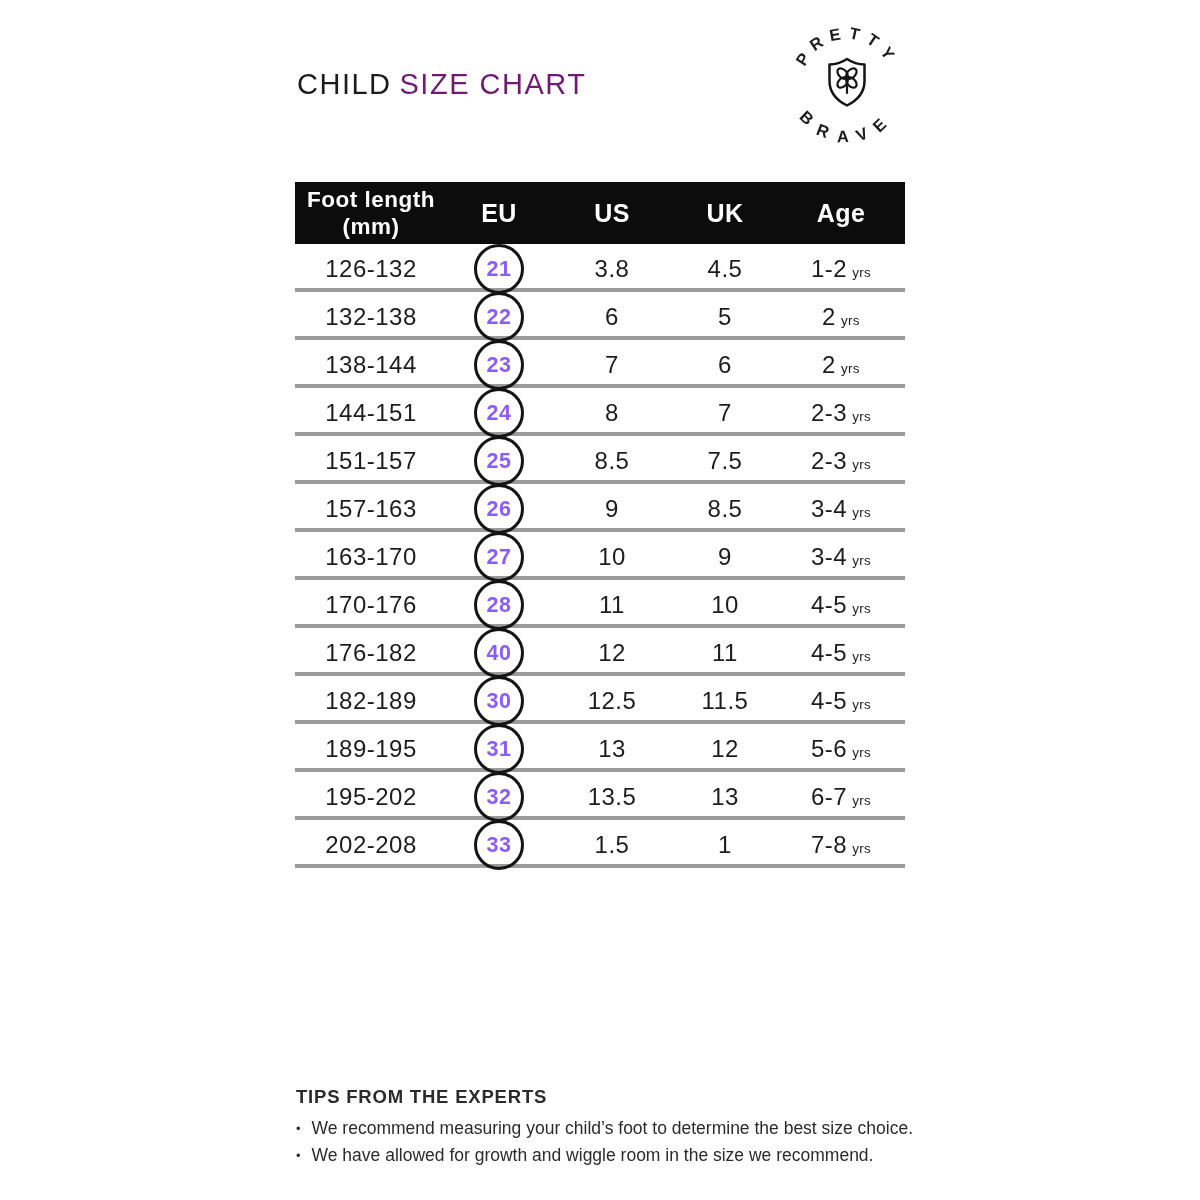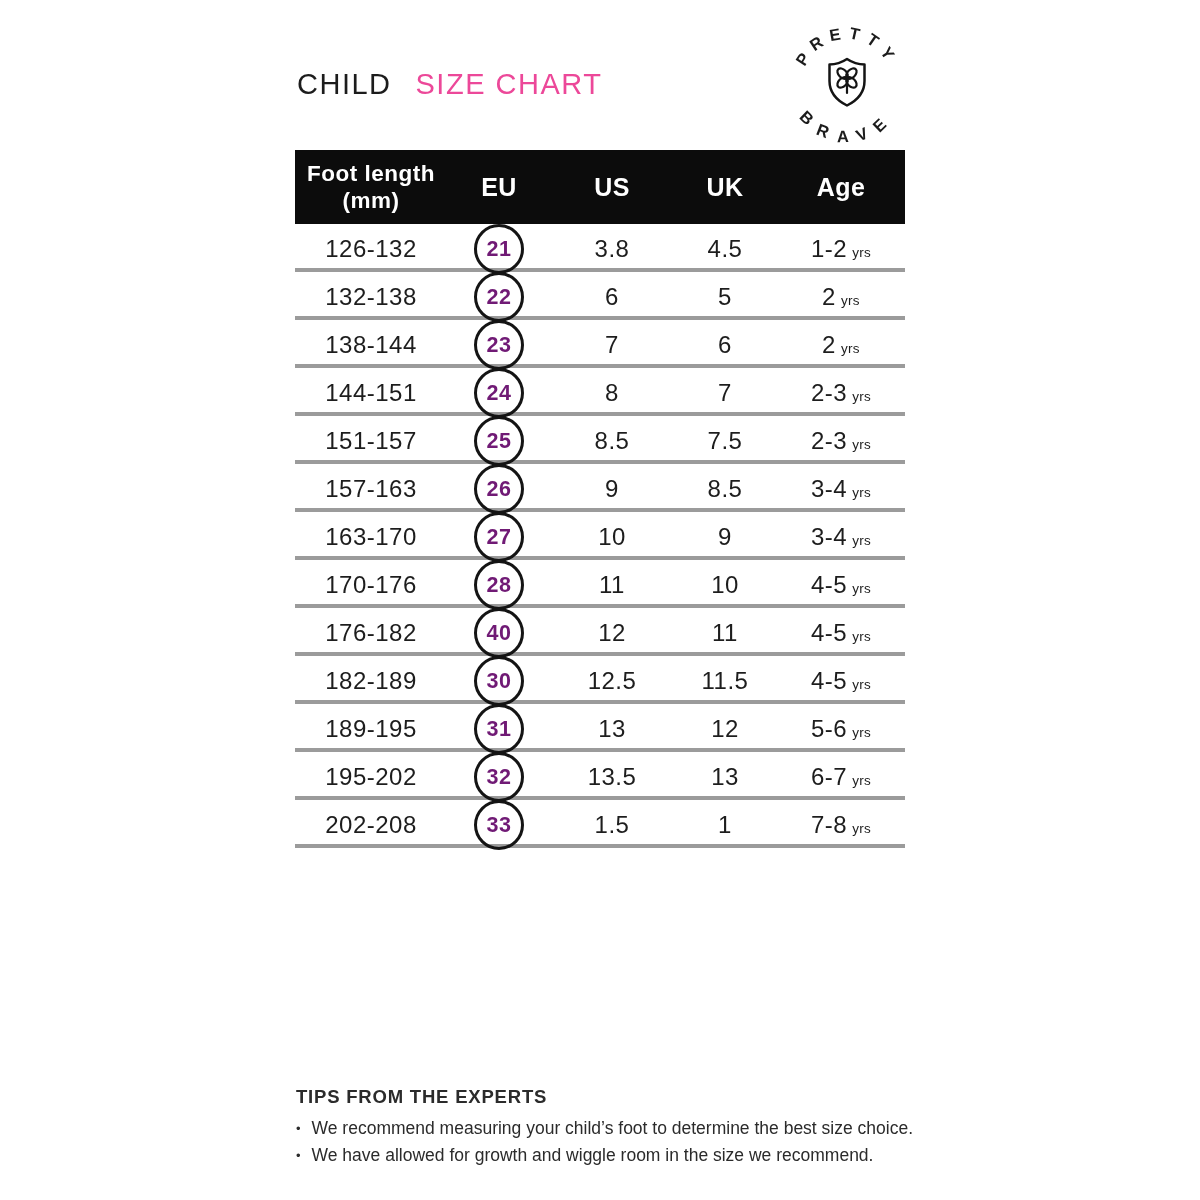--- a/index.html
+++ b/index.html
@@ -3,43 +3,43 @@
 <meta charset="utf-8">
 <style>
   html,body{margin:0;padding:0;}
   body{
     width:1200px;height:1200px;position:relative;background:#ffffff;
     font-family:"Liberation Sans", sans-serif;color:#1d1d1d;overflow:hidden;
   }
   
   .title{position:absolute;left:297px;top:68px;font-size:29px;letter-spacing:1.5px;color:#1c1c1c;white-space:nowrap;}
   .title .bold{font-weight:400;}
-  .title .reg{font-weight:400;margin-left:24px;color:#ec4899;}
+  .title .reg{font-weight:400;margin-left:8px;color:#701a75;}
   
   .logo{position:absolute;left:781px;top:18px;width:132px;height:132px;}
   
   .size-table{position:absolute;left:295px;top:150px;width:610px;}
   .thead{
-    height:74px;background:#0c0c0c;color:#ffffff;
+    height:62px;background:#0c0c0c;color:#ffffff;
     display:grid;grid-template-columns:152px 104px 122px 104px 128px;
-    align-items:center;text-align:center;
+    align-items:center;text-align:center;margin-top:32px;
   }
   .th{font-size:25px;font-weight:600;letter-spacing:0.5px;}
   .th-foot{font-size:22.5px;line-height:1.22;font-weight:600;}
   .th-foot span{display:block;}
   .tr{
     height:48px;display:grid;grid-template-columns:152px 104px 122px 104px 128px;
     align-items:center;text-align:center;box-sizing:border-box;
     border-bottom:4px solid #9b9b9b;
   }
   .td{font-size:24px;color:#1d1d1d;letter-spacing:0.5px;}
   .eu-badge{
     width:44px;height:44px;border:3px solid #141414;border-radius:50%;
     display:flex;align-items:center;justify-content:center;margin:0 auto;
-    font-size:21.5px;font-weight:700;color:#701a75;
+    font-size:21.5px;font-weight:700;color:#8b5cf6;
   }
   .age-cell{display:flex;align-items:baseline;justify-content:center;gap:5px;text-align:center;}
   .age-unit{font-size:13.5px;letter-spacing:0.3px;}
   
   .tips{position:absolute;left:296px;top:1086px;width:630px;color:#2b2b2b;}
   .tips-heading{font-size:18.5px;letter-spacing:0.8px;margin-bottom:7px;font-weight:700;}
   .tip-row{display:flex;gap:11px;font-size:17.5px;line-height:27px;}
   .bullet{font-size:13px;line-height:27px;}
 </style>
 </head>

